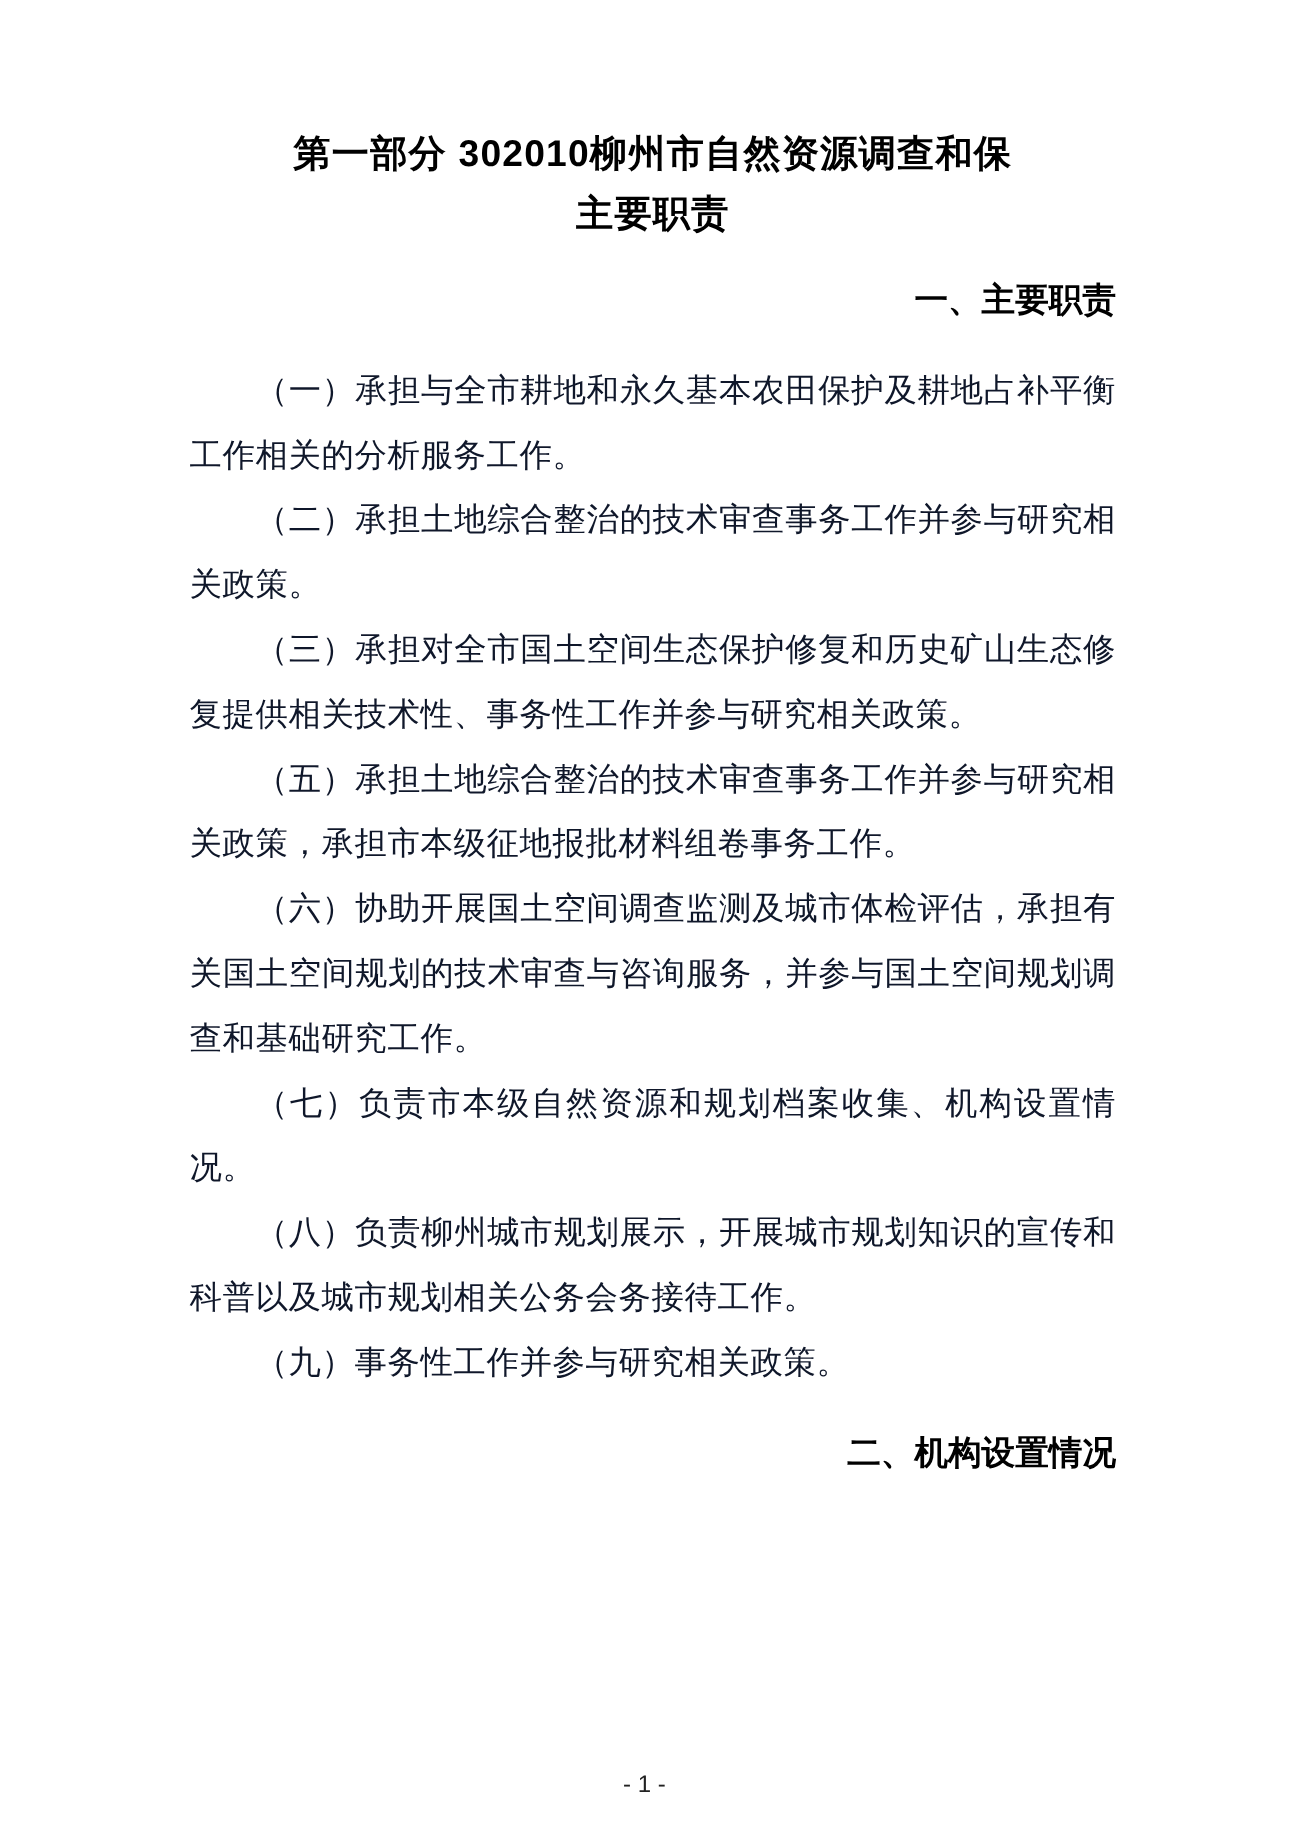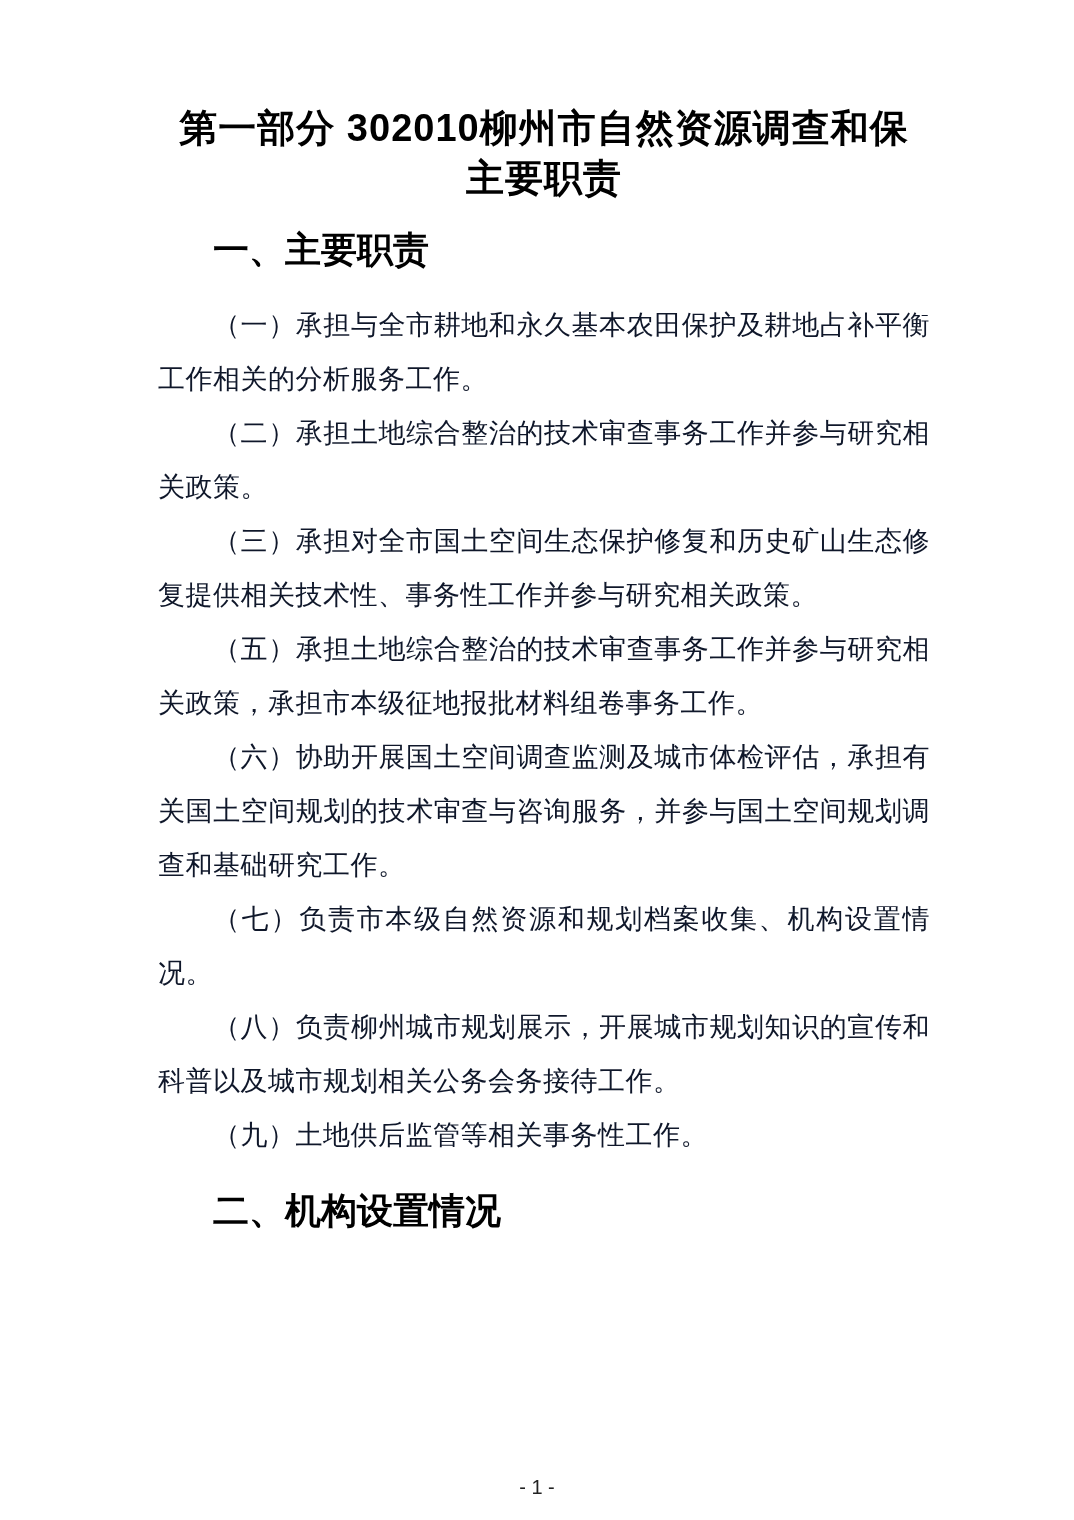--- a/index.html
+++ b/index.html
@@ -16,37 +16,38 @@
     overflow: hidden;
   }
   .content {
     margin-left: 158px;
     margin-right: 144px; 
   }
   .doc-title {
     margin-top: 103px;
     font-family: "Liberation Sans", sans-serif;
     font-weight: bold;
-    font-size: 38px;
+    font-size: 31px;
     line-height: 50px;
     letter-spacing: 1px;
     text-align: center;
     color: #000000;
   }
   .doc-title .title-line {
     display: block;
   }
   .section-heading {
     font-family: "Liberation Sans", sans-serif;
     font-weight: bold;
-    font-size: 36px;
+    font-size: 28px;
     line-height: 34px;
     color: #000000;
     text-indent: 55px;
     margin: 0;
+    text-align: right;
   }
   .heading-1 { margin-top: 30px; }
   .heading-2 { margin-top: 32px; }
   .paragraphs {
     margin-top: 31px;
   }
   .paragraphs p.duty {
     margin: 0;
     font-family: "Liberation Serif", serif;
     font-weight: normal;
@@ -83,21 +84,21 @@
     <h2 class="section-heading heading-1">一、主要职责</h2>
 
     <div class="paragraphs">
       <p class="duty">（一）承担与全市耕地和永久基本农田保护及耕地占补平衡工作相关的分析服务工作。</p>
       <p class="duty">（二）承担土地综合整治的技术审查事务工作并参与研究相关政策。</p>
       <p class="duty">（三）承担对全市国土空间生态保护修复和历史矿山生态修复提供相关技术性、事务性工作并参与研究相关政策。</p>
       <p class="duty">（五）承担土地综合整治的技术审查事务工作并参与研究相关政策，承担市本级征地报批材料组卷事务工作。</p>
       <p class="duty">（六）协助开展国土空间调查监测及城市体检评估，承担有关国土空间规划的技术审查与咨询服务，并参与国土空间规划调查和基础研究工作。</p>
       <p class="duty">（七）负责市本级自然资源和规划档案收集、机构设置情况。</p>
       <p class="duty">（八）负责柳州城市规划展示，开展城市规划知识的宣传和科普以及城市规划相关公务会务接待工作。</p>
-      <p class="duty">（九）土地供后监管等相关事务性工作。</p>
+      <p class="duty">（九）事务性工作并参与研究相关政策。</p>
     </div>
 
     <h2 class="section-heading heading-2">二、机构设置情况</h2>
 
   </div>
 
   <div class="page-footer">- 1 -</div>
 </div>
 
 </body></html>

